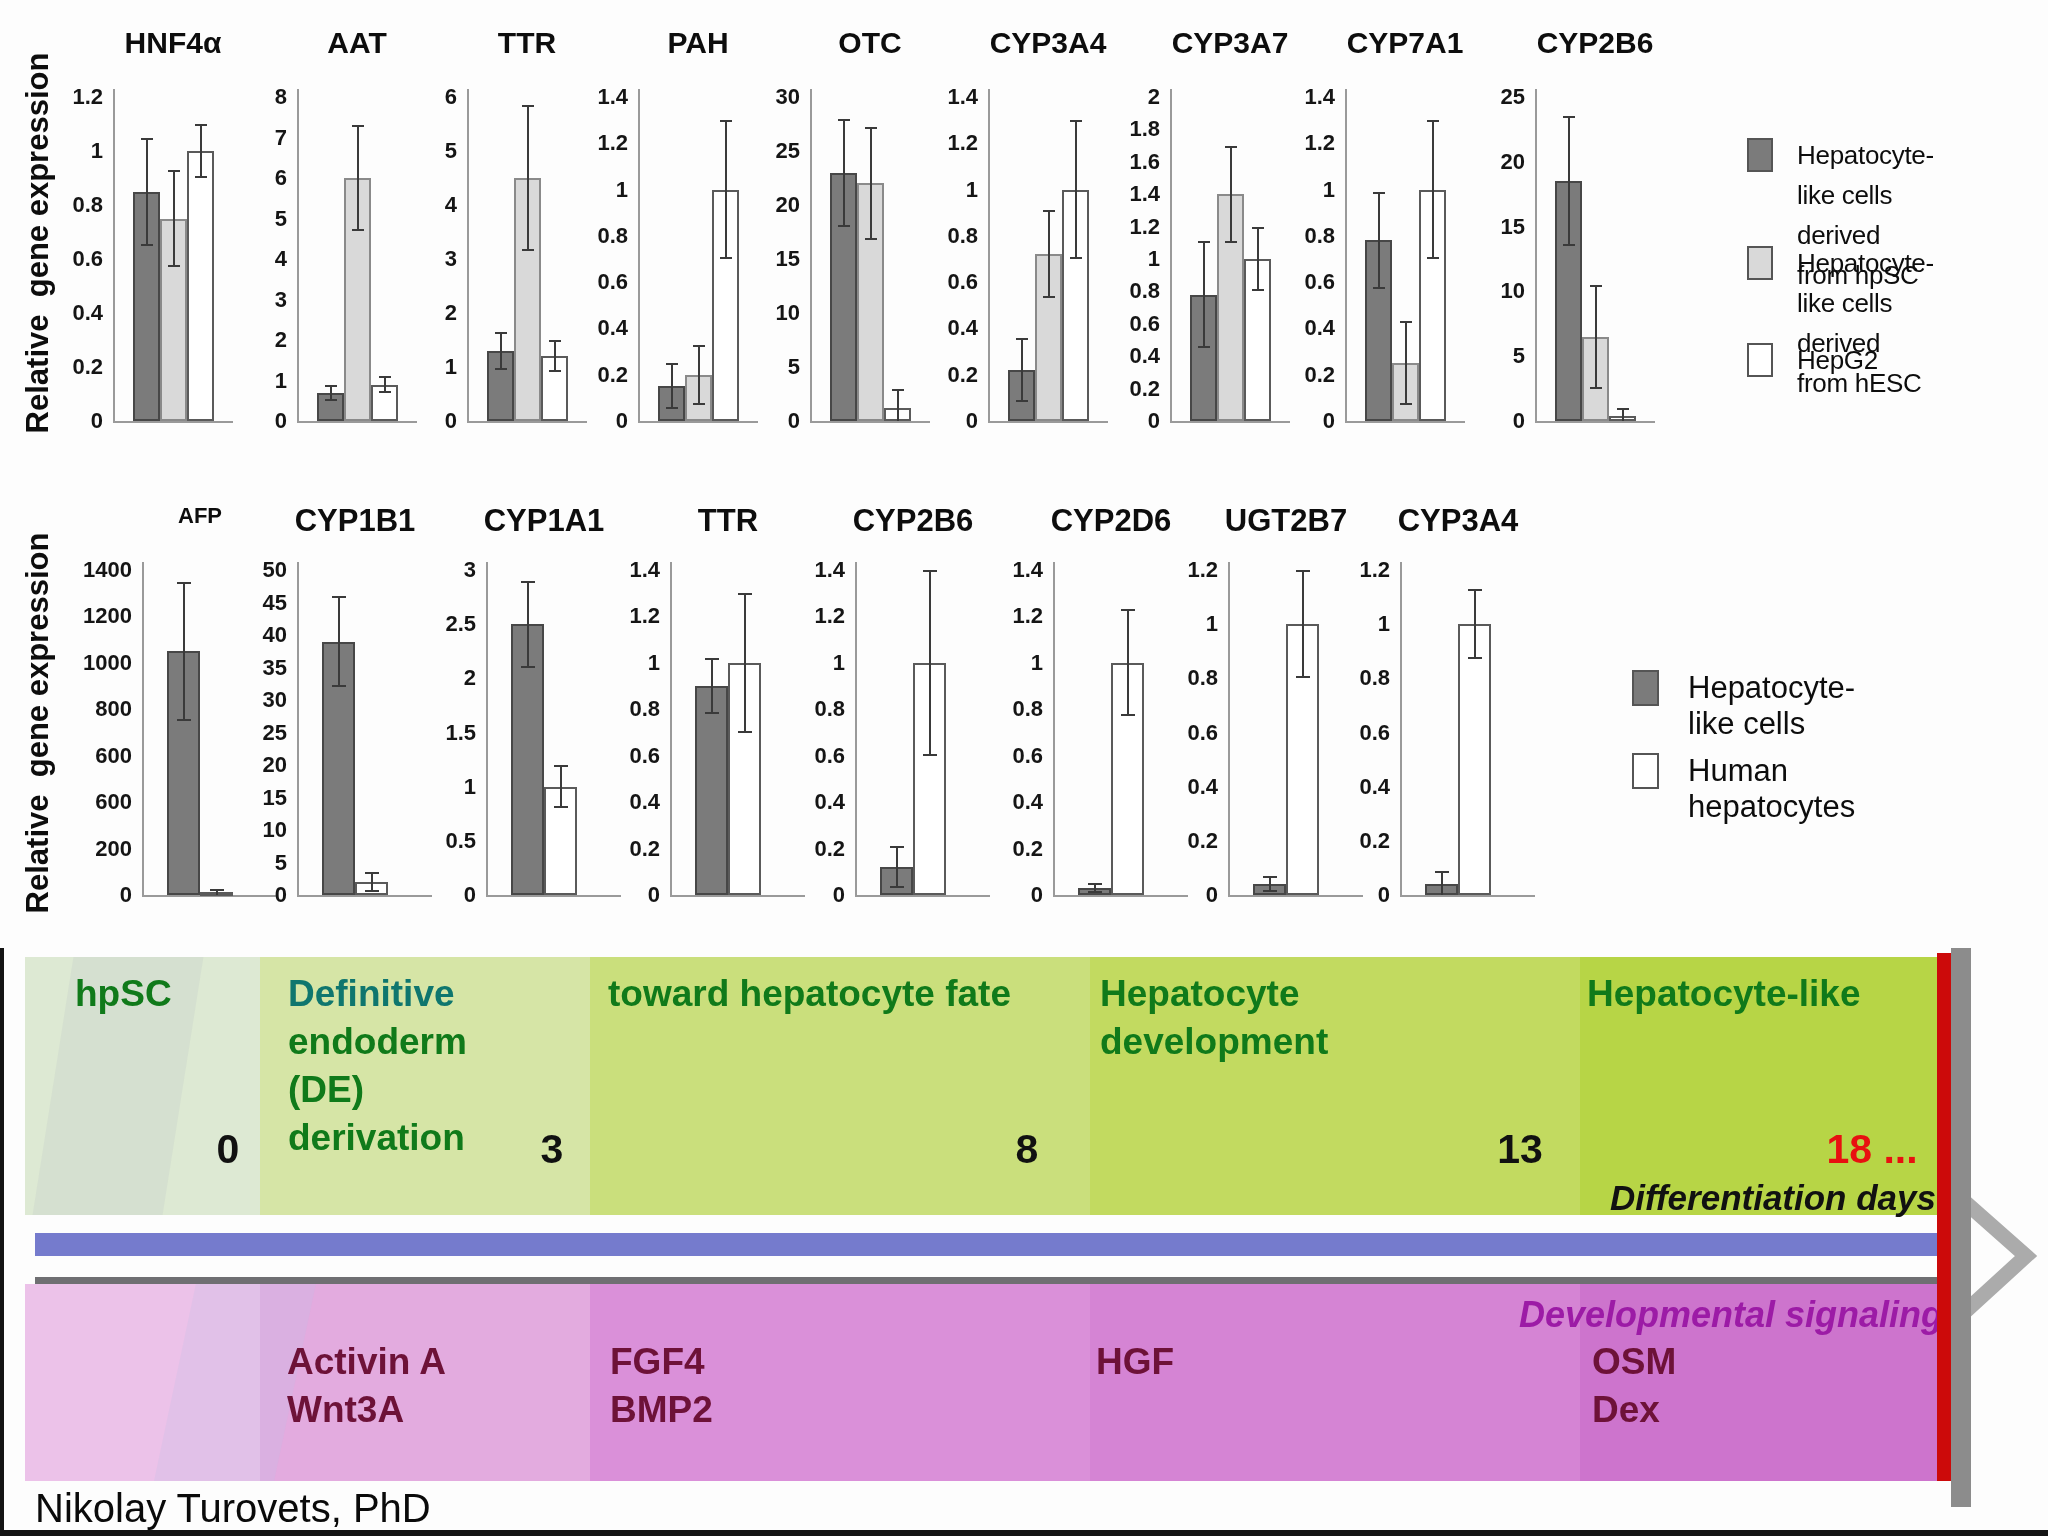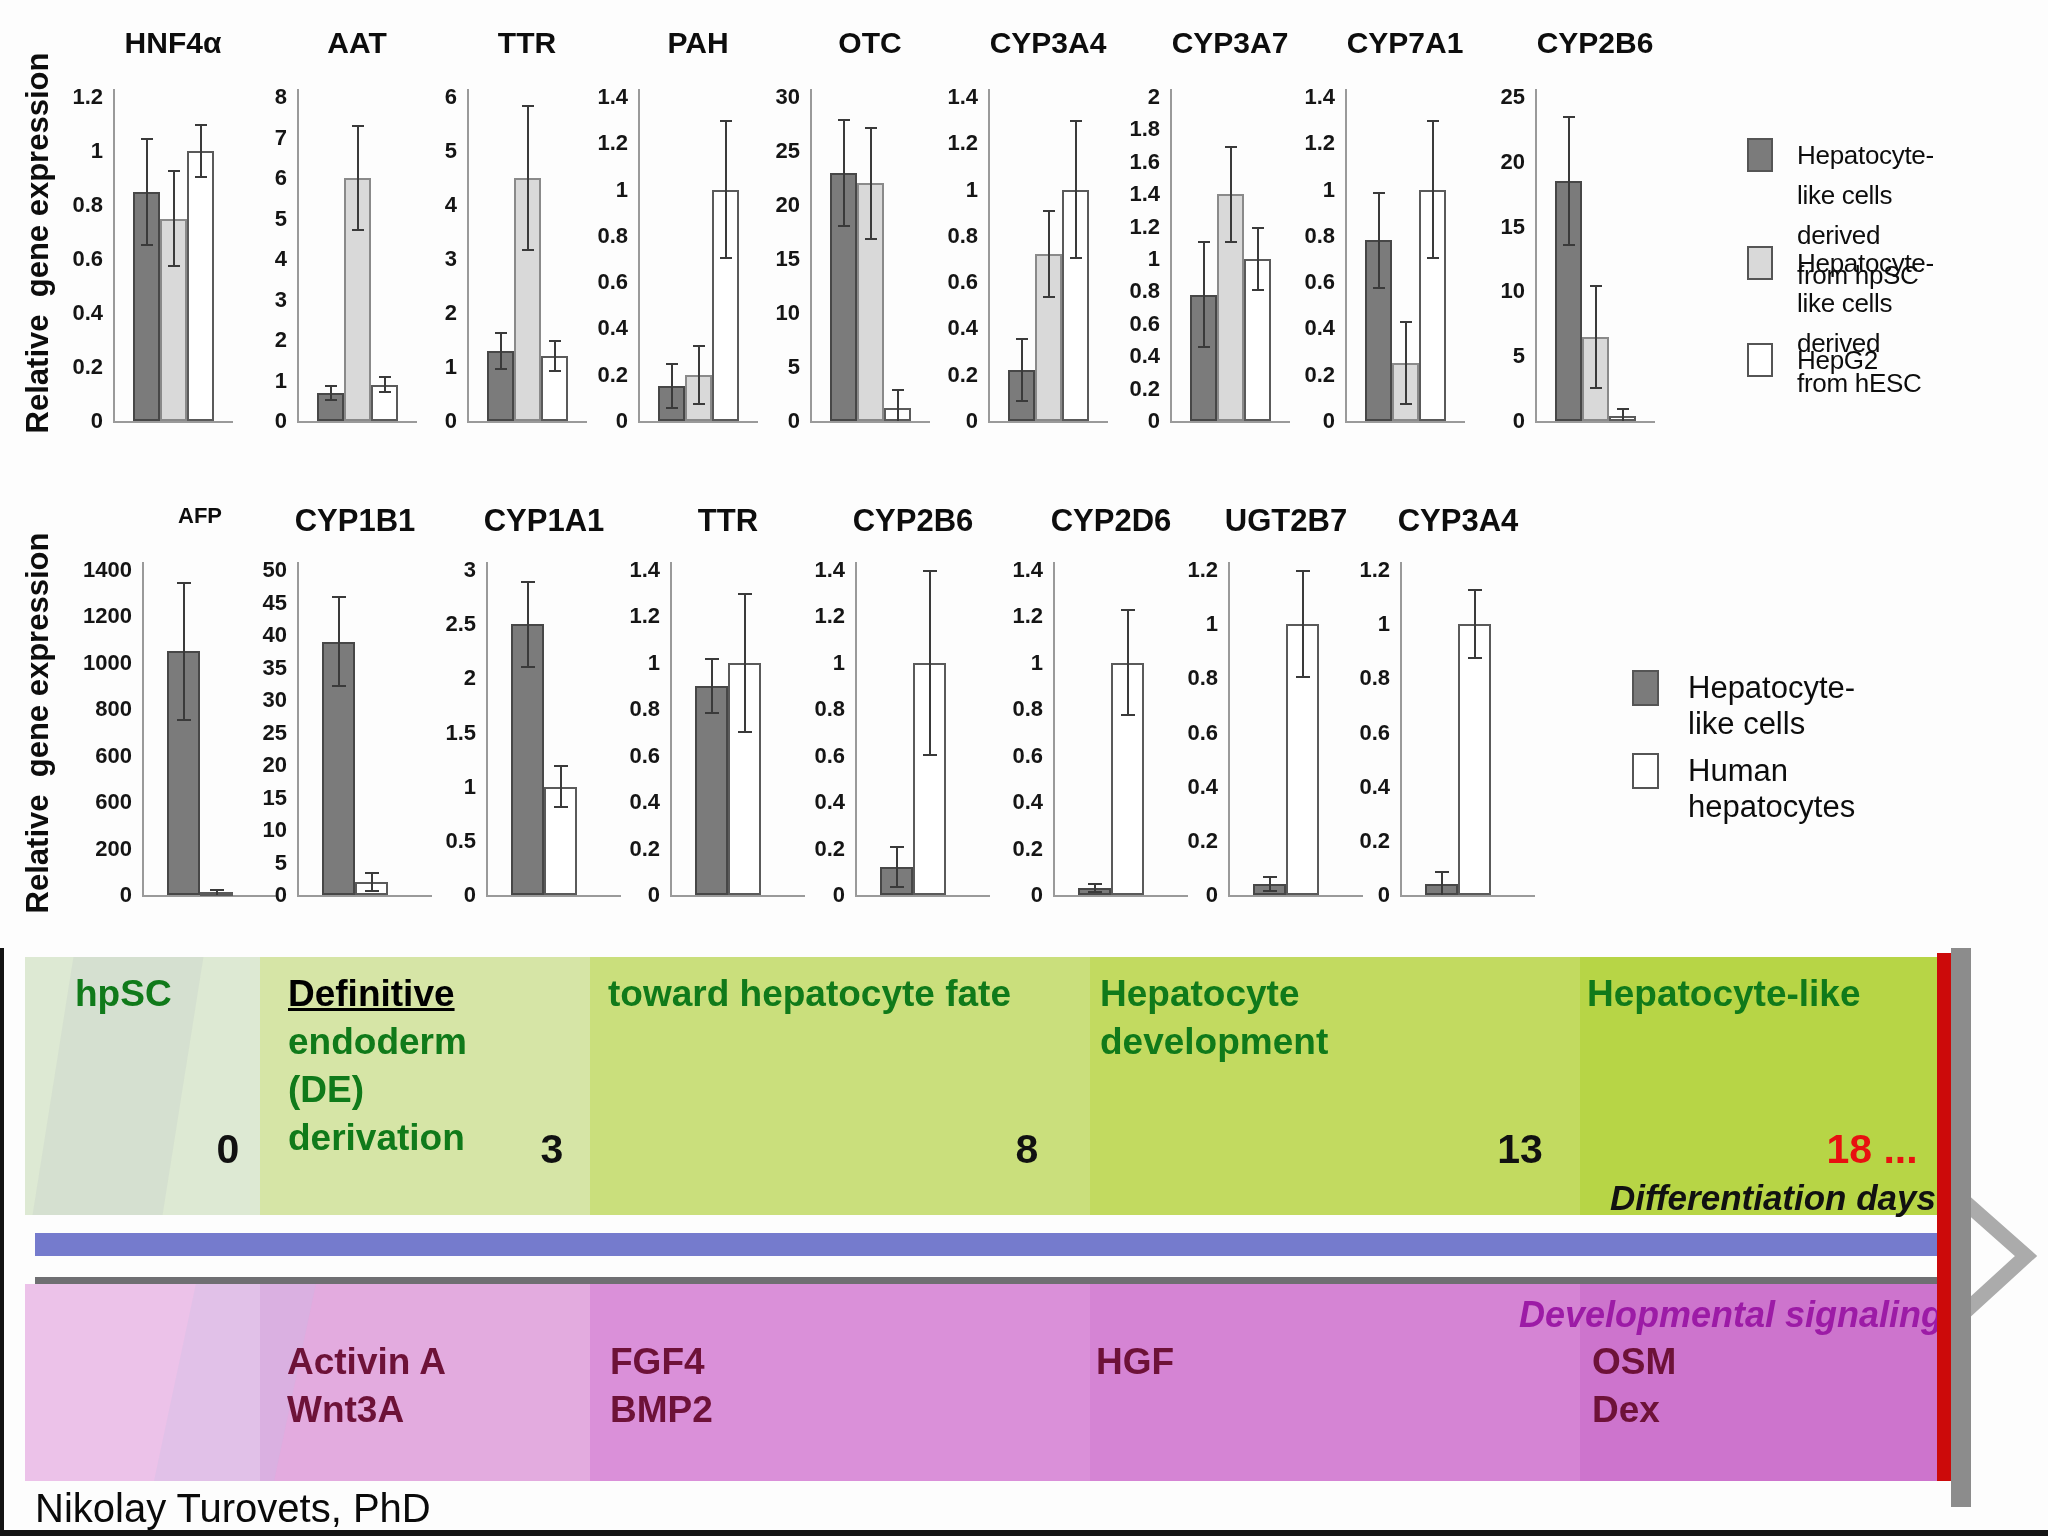--- a/index.html
+++ b/index.html
@@ -450,21 +450,21 @@
       <div style="position: absolute; left: 565px; top: 0px; width: 500px; height: 100%; background: rgb(202, 223, 124);"></div>
       <div style="position: absolute; left: 1065px; top: 0px; width: 490px; height: 100%; background: rgb(194, 218, 96);"></div>
       <div style="position: absolute; left: 1555px; top: 0px; width: 368px; height: 100%; background: rgb(183, 213, 70);"></div>
       <div style="position: absolute; left: 28px; top: 0px; width: 130px; height: 100%; background: rgba(205, 212, 205, 0.45); transform: skewX(-9deg);"></div>
     </div>
   <div class="abs" id="stage-labels">
       <div style="position: absolute; left: 75px; top: 970px;">
         <div class="stage-line" style="position: relative; color: rgb(16, 122, 26);">hpSC</div>
       </div>
       <div style="position: absolute; left: 288px; top: 970px;">
-        <div class="stage-line" style="position: relative; color: #000000; text-decoration: underline;">Definitive</div>
+        <div class="stage-line" style="position: relative; color: #0f766e;">Definitive</div>
         <div class="stage-line" style="position: relative; color: rgb(16, 122, 26);">endoderm</div>
         <div class="stage-line" style="position: relative; color: rgb(16, 122, 26);">(DE)</div>
         <div class="stage-line" style="position: relative; color: rgb(16, 122, 26);">derivation</div>
       </div>
       <div style="position: absolute; left: 608px; top: 970px;">
         <div class="stage-line" style="position: relative; color: rgb(16, 122, 26);">toward hepatocyte fate</div>
       </div>
       <div style="position: absolute; left: 1100px; top: 970px;">
         <div class="stage-line" style="position: relative; color: rgb(16, 122, 26);">Hepatocyte</div>
         <div class="stage-line" style="position: relative; color: rgb(16, 122, 26);">development</div>

